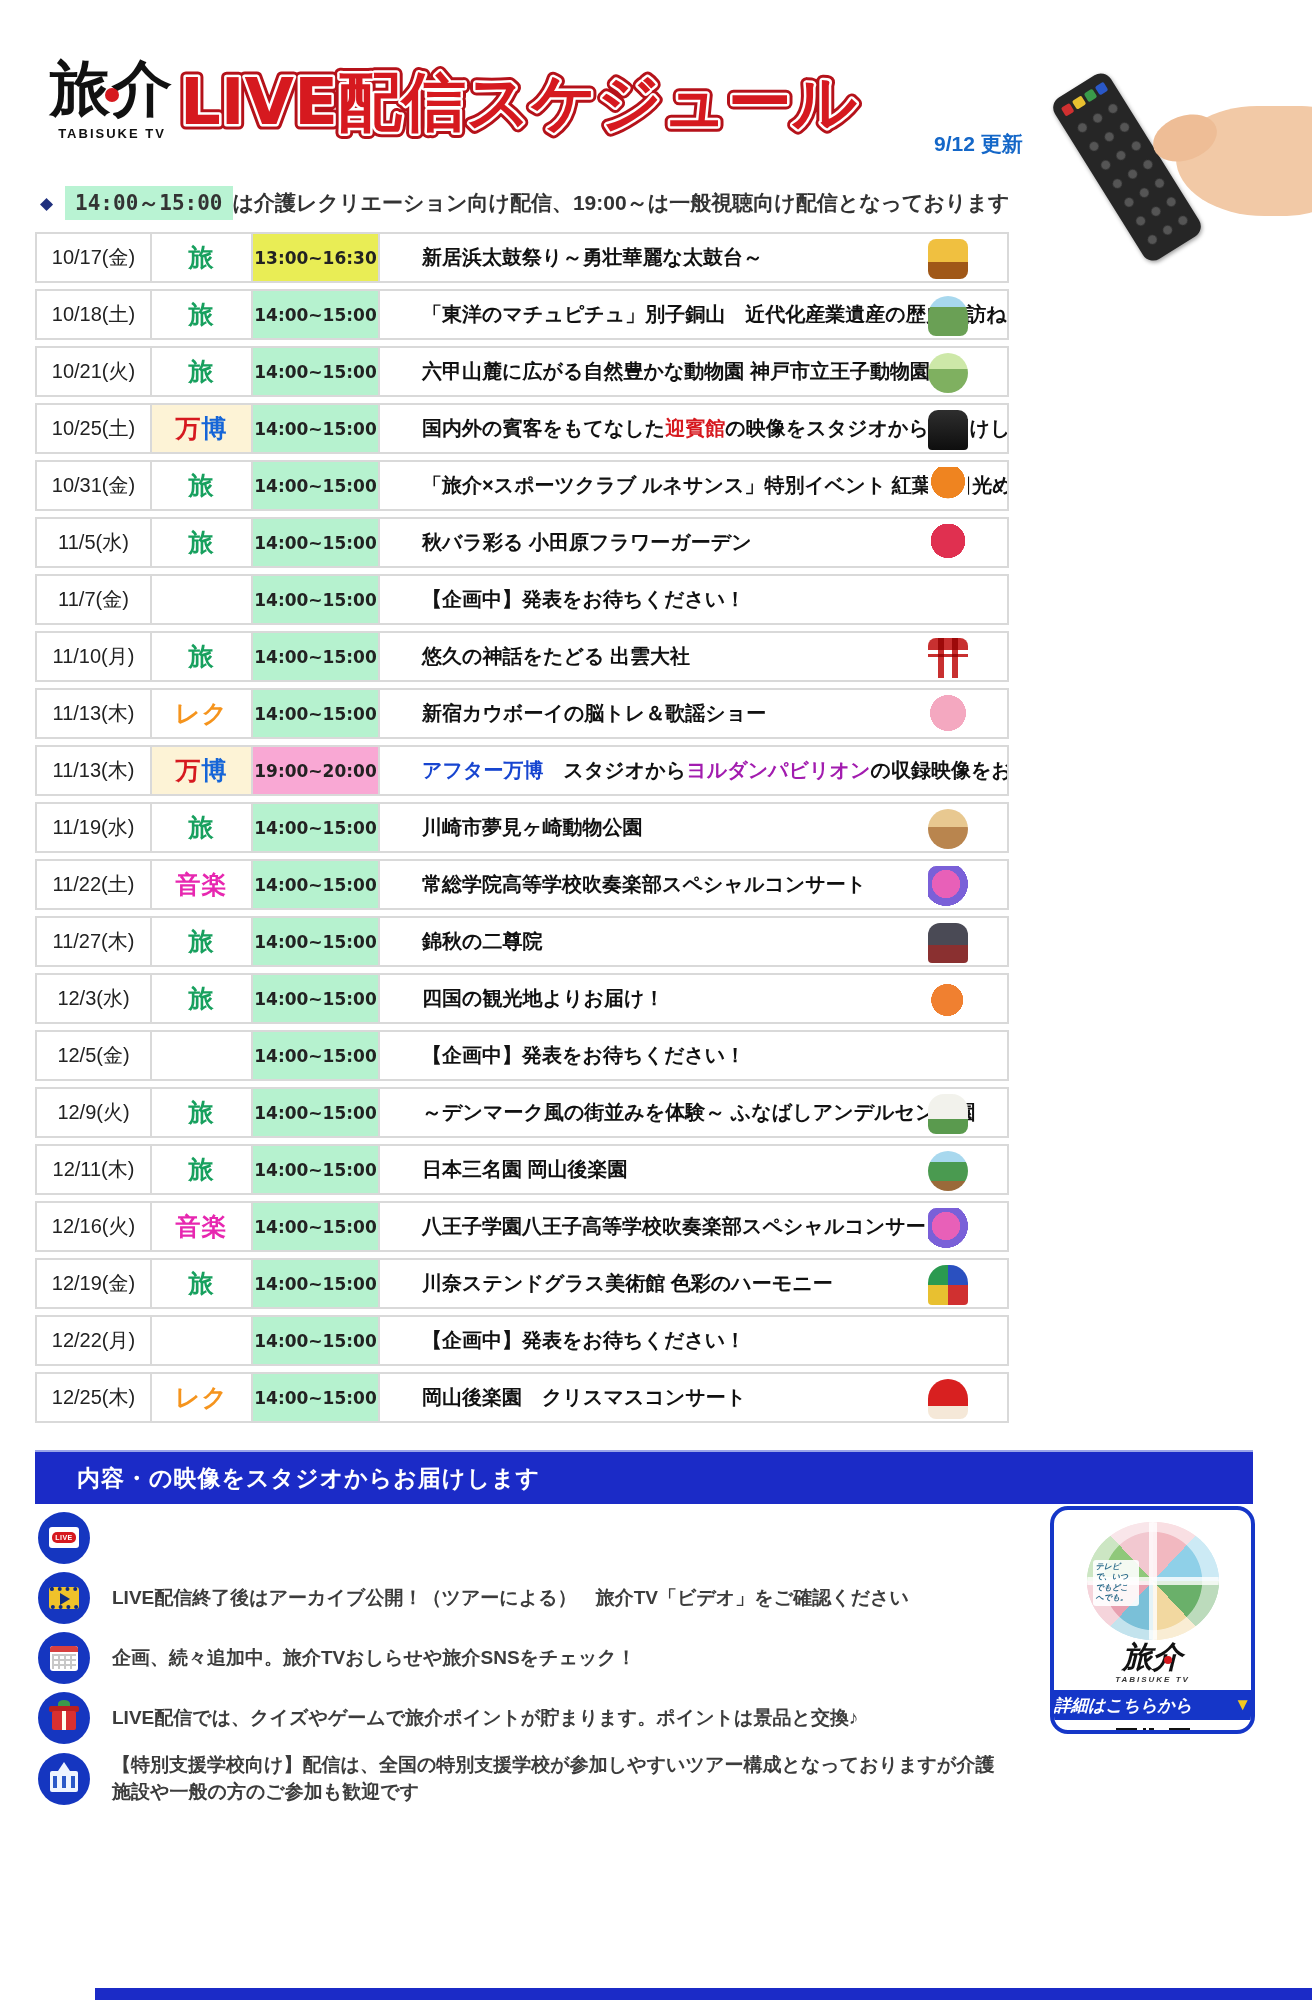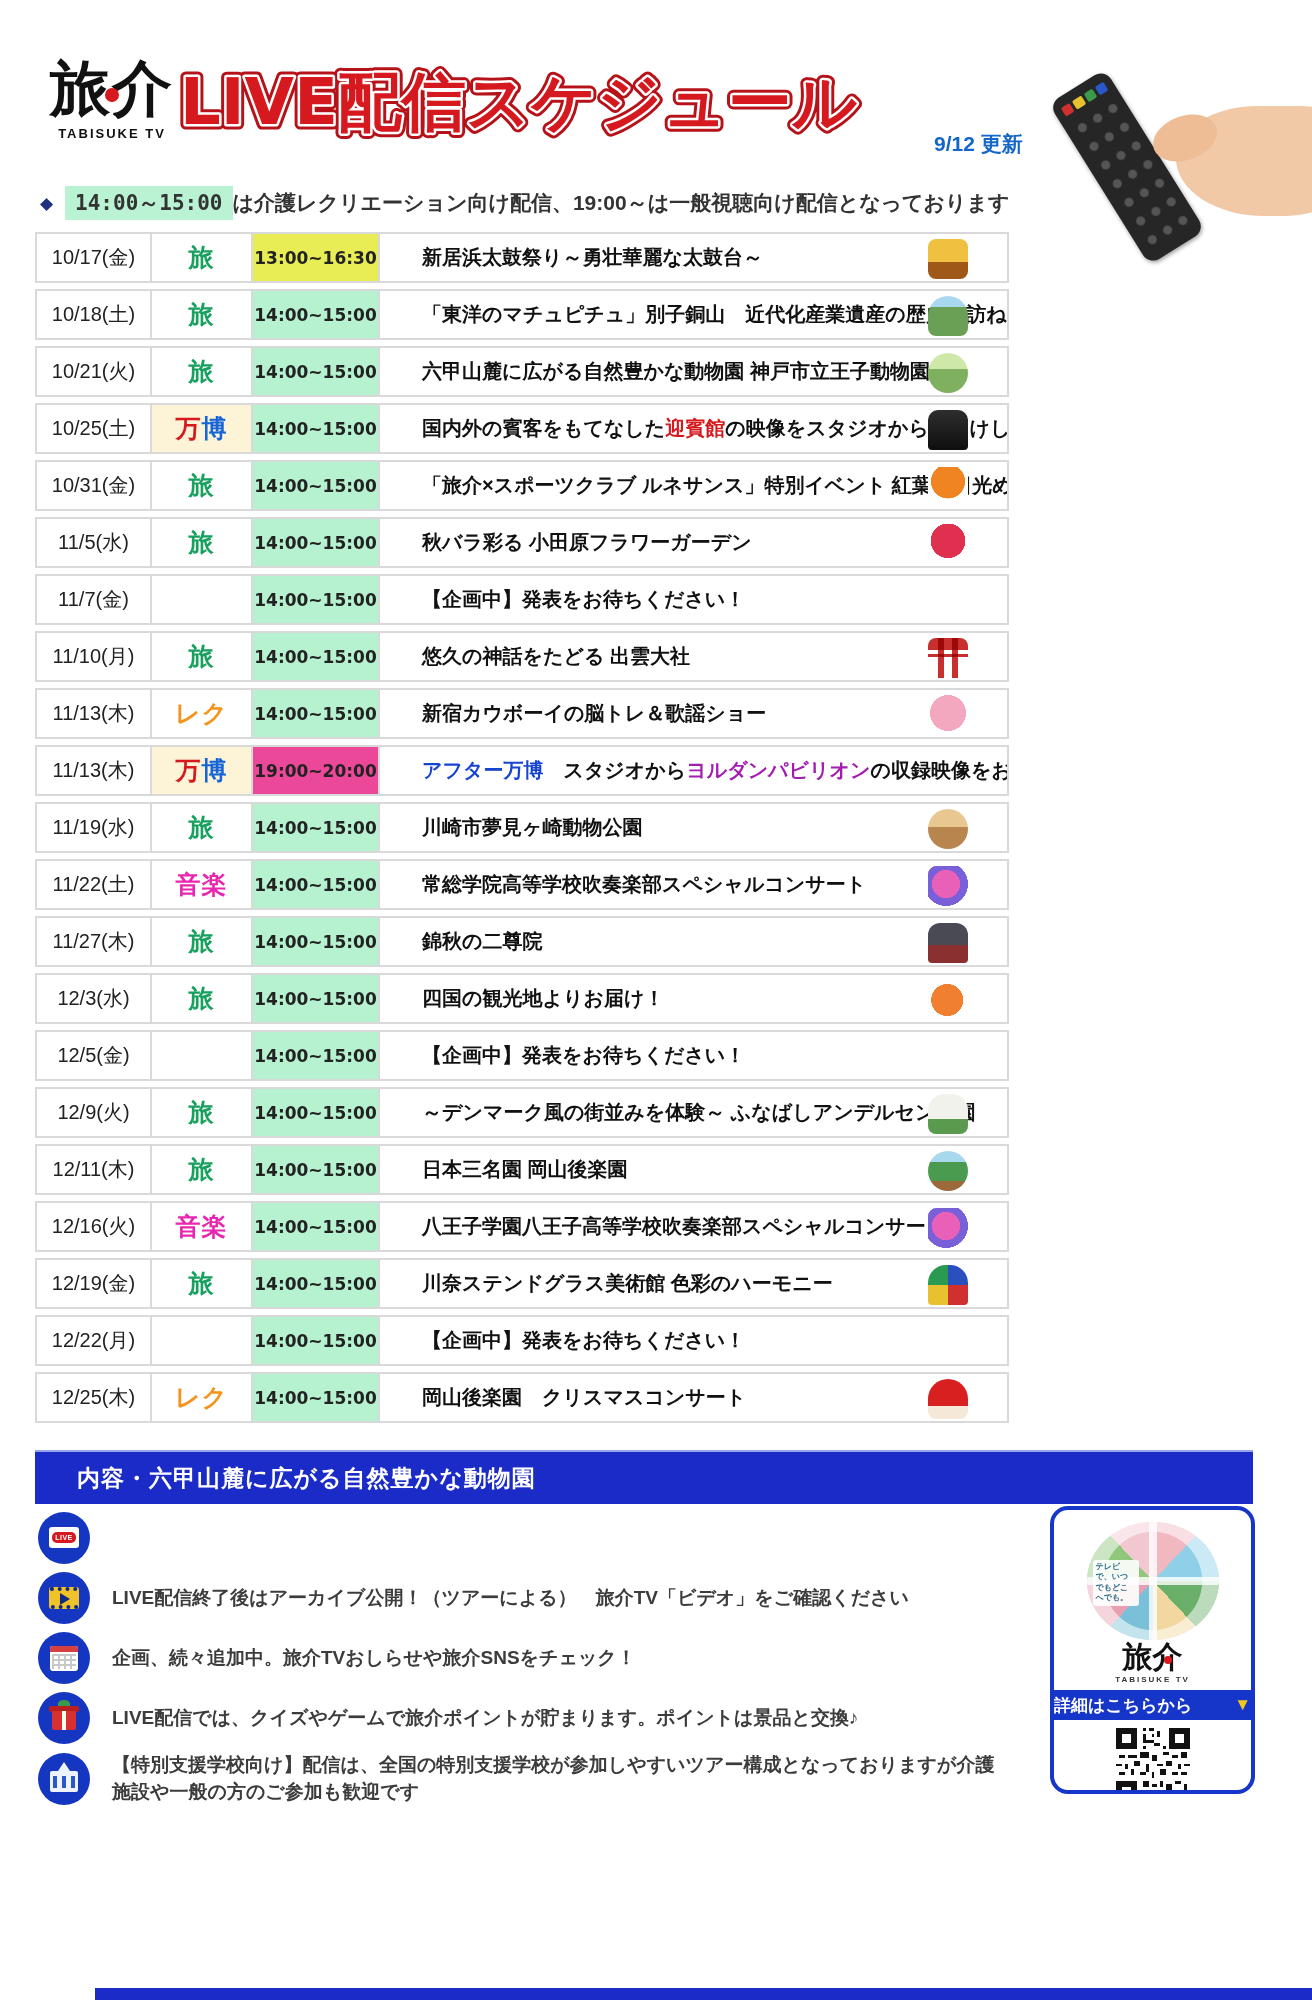--- a/index.html
+++ b/index.html
@@ -47,21 +47,21 @@
   .cat-tabi{color:#17a05e;}
   .cat-reku{color:#f5941d;}
   .cat-ongaku{color:#e727b0;}
   .cat-banpaku{background:#fdf3d6;}
   .cat-banpaku .b1{color:#d6191f;}
   .cat-banpaku .b2{color:#1565d8;}
   .c-time{font-size:17px;font-weight:bold;color:#222;
     font-family:"DejaVu Sans","Liberation Sans",sans-serif;}
   .t-green{background:#b6f2cf;}
   .t-yellow{background:#e9ed55;}
-  .t-cream{background:#ec4899;}
+  .t-cream{background:#f9a8d4;}
   .c-desc{justify-content:flex-start;padding-left:42px;font-size:20px;font-weight:bold;color:#111;
     position:relative;white-space:nowrap;overflow:hidden;}
   .seg-red{color:#d6191f;}
   .seg-blue{color:#1745d0;}
   .seg-green{color:#a21caf;}
   .row-icon{position:absolute;left:548px;top:5px;width:40px;height:40px;border-radius:8px;}
   
   .ri-festival-float{background:linear-gradient(180deg,#f0c040 58%,#a05818 58%);}
   .ri-machu-picchu{background:linear-gradient(180deg,#a8d8ee 28%,#6aa055 28%);border-radius:50% 50% 8px 8px;}
   .ri-zoo{background:linear-gradient(180deg,#cde8a8 40%,#7fb060 40%);border-radius:50%;}
@@ -108,22 +108,22 @@
   .ni-cal:before{content:"";position:absolute;left:0;top:0;width:28px;height:6px;background:#d84040;}
   .ni-cal:after{content:"";position:absolute;left:2px;top:8px;width:24px;height:15px;
     background:repeating-linear-gradient(90deg,#c8c8c8 0 2px,transparent 2px 6px),
                repeating-linear-gradient(180deg,#c8c8c8 0 2px,transparent 2px 5px);}
   .ni-school{position:absolute;left:12px;top:18px;width:28px;height:21px;background:#eef4ff;border-radius:2px;}
   .ni-school:before{content:"";position:absolute;left:8px;top:-9px;width:12px;height:9px;background:#eef4ff;
     clip-path:polygon(50% 0,100% 100%,0 100%);}
   .ni-school:after{content:"";position:absolute;left:3px;top:5px;width:22px;height:12px;
     background:repeating-linear-gradient(90deg,#2a58c8 0 4px,transparent 4px 9px);}
   
-  .card{position:absolute;left:1050px;top:1506px;width:205px;height:288px;background:#fff;
-    border:4px solid #1536c8;border-radius:18px;overflow:hidden;box-sizing:border-box;}
+  .card{position:absolute;left:1050px;top:1506px;width:205px;height:228px;background:#fff;
+    border:4px solid #1536c8;border-radius:18px;overflow:hidden;box-sizing:border-box;font-style:italic;}
   .globe{position:relative;width:132px;height:118px;margin:12px auto 2px;border-radius:50%;
     background:conic-gradient(#f2b8c0 0 12%,#8fd0e8 12% 25%,#6ab06a 25% 38%,#f2d8a0 38% 50%,
       #7ac0d8 50% 62%,#e8a0b0 62% 75%,#8fc87a 75% 88%,#f2c8d0 88%);}
   .globe:before{content:"";position:absolute;inset:0;border-radius:50%;
     background:radial-gradient(circle at 50% 50%,transparent 55%,rgba(255,255,255,.55) 56%),
       linear-gradient(90deg,transparent 47%,rgba(255,255,255,.8) 47% 53%,transparent 53%),
       linear-gradient(180deg,transparent 47%,rgba(255,255,255,.8) 47% 53%,transparent 53%);}
   .globe-label{position:absolute;left:6px;top:38px;background:rgba(255,255,255,.9);color:#2a6a8a;
     font-size:8px;font-weight:bold;padding:2px 3px;border-radius:3px;width:40px;line-height:1.3;}
   .card-logo{font-family:"DejaVu Serif","Liberation Serif",serif;font-weight:bold;font-size:30px;
@@ -390,21 +390,21 @@
       <div class="cell c-cat cat-reku">レク</div>
       <div class="cell c-time t-green">14:00~15:00</div>
       <div class="cell c-desc">
           <span>岡山後楽園　クリスマスコンサート</span>
           <span class="row-icon ri-santa"></span>
         </div>
     </div>
   </div>
 
   <div class="banner">
-    <span>内容・六甲山麓に広がる自然豊かな動物園</span>
+    <span>内容・の映像をスタジオからお届けします</span>
   </div>
 
   <div class="notes" id="notes">
       <div class="note">
         <div class="note-icon">
           <div class="ni-screen"></div>
           <div class="ni-live">LIVE</div>
         </div>
       </div>
       <div class="note">

